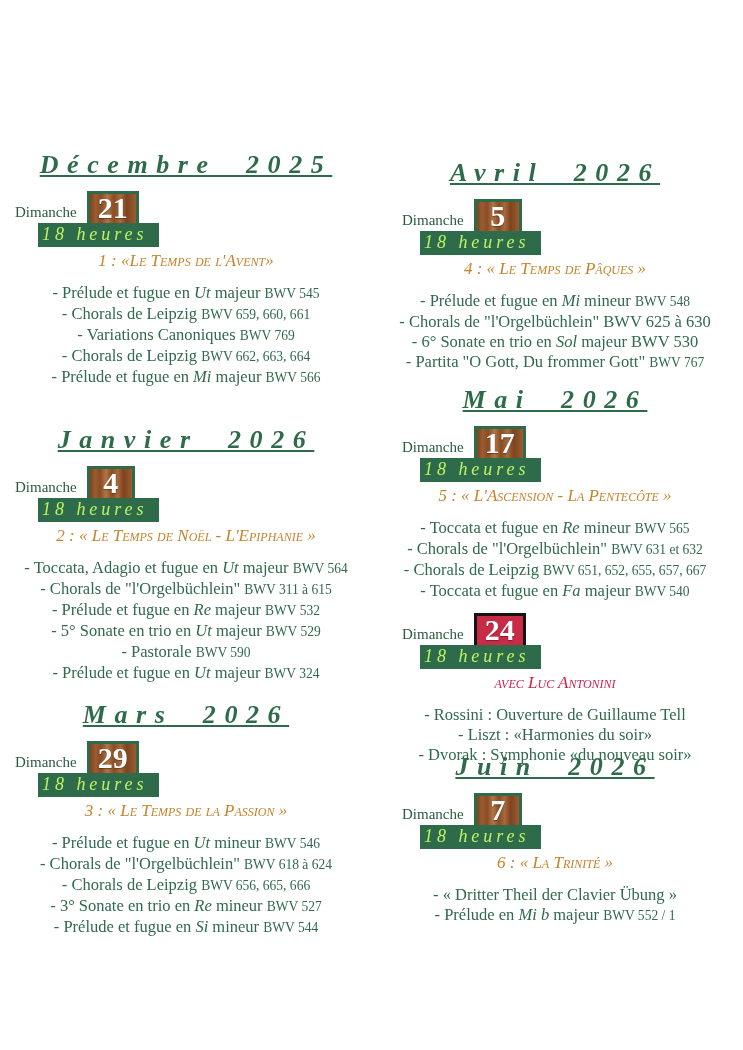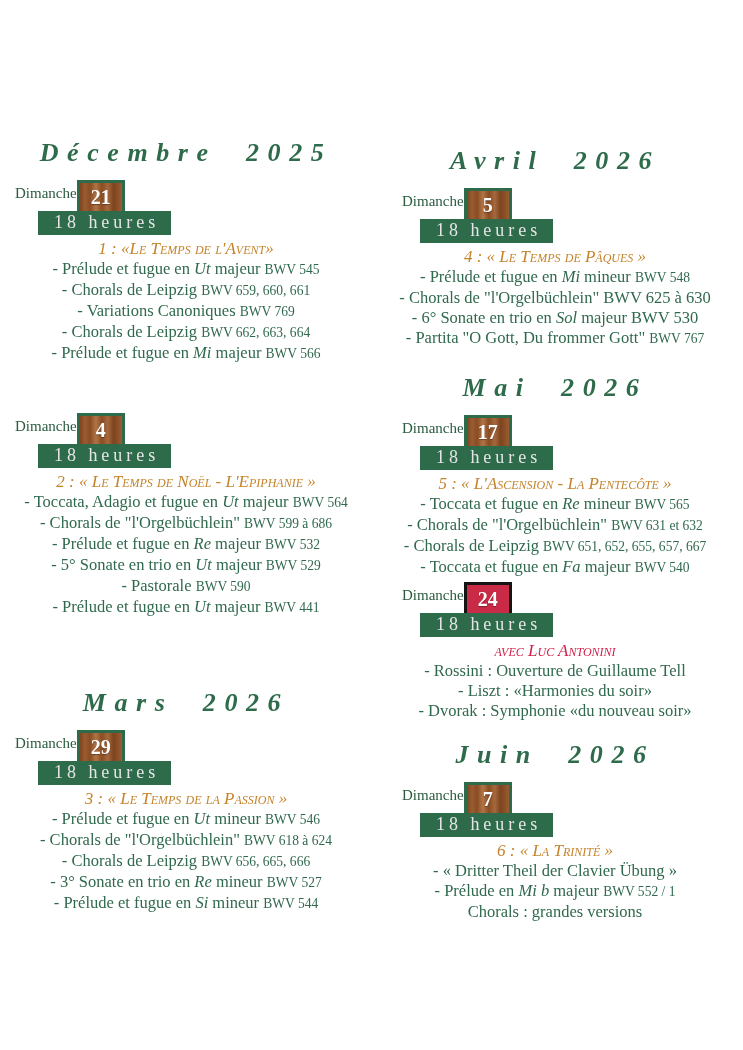--- a/index.html
+++ b/index.html
@@ -19,95 +19,98 @@
 
   .month-heading {
     text-align: center;
     color: var(--green);
     font-size: 26px;
     font-weight: bold;
     font-style: italic;
     letter-spacing: 0.33em;
     word-spacing: 0.55em;
     line-height: 30px;
-    margin: 0 0 12px 0;
+    margin: 12px 0 12px 0;
     white-space: nowrap;
+    text-decoration: underline;
   }
 
   .event { margin-top: 0; }
   .event + .event { margin-top: 4px; }
 
   .date-row {
     display: flex;
+    align-items: center;
     height: 34px;
   }
   .col-left  .date-row { margin-left: 9px; }
   .col-right .date-row { margin-left: 28px; }
 
   .dimanche {
     color: var(--dim-green);
     font-size: 15px;
     line-height: 15px;
     padding-top: 6px;
   }
 
   .date-badge {
     display: inline-flex;
     align-items: center;
     justify-content: center;
-    margin-left: 0;
+    margin-left: 10px;
     min-width: 26px;
     padding: 1px 8px 3px 8px;
     height: 27px;
     color: #ffffff;
-    font-size: 20px;
+    font-size: 30px;
     font-weight: bold;
     text-shadow: 0 1px 1px rgba(0,0,0,.35);
   }
   .badge-wood {
     border: 3px solid var(--green);
     background:
       linear-gradient(90deg,
         #7e441f 0%, #9a5c31 12%, #8a4c24 24%, #b07545 38%,
         #8a4c24 52%, #a5693c 66%, #7e441f 80%, #9a5c31 100%);
   }
   .badge-red {
     border: 3px solid var(--red-border);
     background: var(--red);
   }
 
   .time-badge {
     display: inline-block;
     margin-top: -3px;
     background: var(--green);
-    color: #e5e5e5;
+    color: #bef264;
     font-size: 18px;
     line-height: 19px;
     letter-spacing: 0.22em;
-    padding: 2px 12px 3px 16px;
+    padding: 2px 12px 3px 4px;
     position: relative;
     z-index: 1;
+    font-style: italic;
   }
   .col-left  .time-badge { margin-left: 32px; }
   .col-right .time-badge { margin-left: 46px; }
 
   .event-title {
     margin-top: 4px;
     text-align: center;
     font-weight: normal;
     font-style: italic;
     font-variant: small-caps;
     font-size: 17px;
     line-height: 20px;
     white-space: nowrap;
   }
   .title-orange  { color: var(--orange); }
   .title-crimson { color: var(--crimson); }
 
-  .program { margin: 0; padding: 0; list-style: none; }
+  .program { margin: 12px; padding: 0; list-style: none; }
   .program-line {
     text-align: center;
     color: var(--green-text);
     font-size: 16.5px;
     line-height: 20px;
     white-space: nowrap;
   }
   .program-line i { font-style: italic; }
   .program-line .sm { font-size: 0.82em; }
 </style>
@@ -125,32 +128,33 @@
             <div class="title-line">1 : «Le Temps de l'Avent»</div>
           </div><ul class="program">
             <li class="program-line">- Prélude et fugue en <i>Ut</i> majeur <span class="sm">BWV 545</span></li>
             <li class="program-line">- Chorals de Leipzig <span class="sm">BWV 659, 660, 661</span></li>
             <li class="program-line">- Variations Canoniques <span class="sm">BWV 769</span></li>
             <li class="program-line">- Chorals de Leipzig <span class="sm">BWV 662, 663, 664</span></li>
             <li class="program-line">- Prélude et fugue en <i>Mi</i> majeur <span class="sm">BWV 566</span></li>
           </ul></div>
       </section>
       <section class="month" style="top: 413px;">
+        <h2 class="month-heading">Janvier 2026</h2>
         <div class="event"><div class="date-row">
             <span class="dimanche">Dimanche</span>
             <span class="date-badge badge-wood">4</span>
           </div><div class="time-badge">18 heures</div><div class="event-title title-orange">
             <div class="title-line">2 : « Le Temps de Noël - L'Epiphanie »</div>
           </div><ul class="program">
             <li class="program-line">- Toccata, Adagio et fugue en <i>Ut</i> majeur <span class="sm">BWV 564</span></li>
-            <li class="program-line">- Chorals de "l'Orgelbüchlein" <span class="sm">BWV 599 à 686</span></li>
+            <li class="program-line">- Chorals de "l'Orgelbüchlein" <span class="sm">BWV 311 à 615</span></li>
             <li class="program-line">- Prélude et fugue en <i>Re</i> majeur <span class="sm">BWV 532</span></li>
             <li class="program-line">- 5° Sonate en trio en <i>Ut</i> majeur <span class="sm">BWV 529</span></li>
             <li class="program-line">- Pastorale <span class="sm">BWV 590</span></li>
-            <li class="program-line">- Prélude et fugue en <i>Ut</i> majeur <span class="sm">BWV 441</span></li>
+            <li class="program-line">- Prélude et fugue en <i>Ut</i> majeur <span class="sm">BWV 324</span></li>
           </ul></div>
       </section>
       <section class="month" style="top: 688px;">
         <h2 class="month-heading">Mars 2026</h2>
         <div class="event"><div class="date-row">
             <span class="dimanche">Dimanche</span>
             <span class="date-badge badge-wood">29</span>
           </div><div class="time-badge">18 heures</div><div class="event-title title-orange">
             <div class="title-line">3 : « Le Temps de la Passion »</div>
           </div><ul class="program">
@@ -204,17 +208,16 @@
       <section class="month" style="top: 740px;">
         <h2 class="month-heading">Juin 2026</h2>
         <div class="event"><div class="date-row">
             <span class="dimanche">Dimanche</span>
             <span class="date-badge badge-wood">7</span>
           </div><div class="time-badge">18 heures</div><div class="event-title title-orange">
             <div class="title-line">6 : « La Trinité »</div>
           </div><ul class="program">
             <li class="program-line">- « Dritter Theil der Clavier Übung »</li>
             <li class="program-line">- Prélude en <i>Mi b</i> majeur <span class="sm">BWV 552 / 1</span></li>
-            <li class="program-line">Chorals : grandes versions</li>
           </ul></div>
       </section>
     </div>
 </div>
 
 </body></html>

